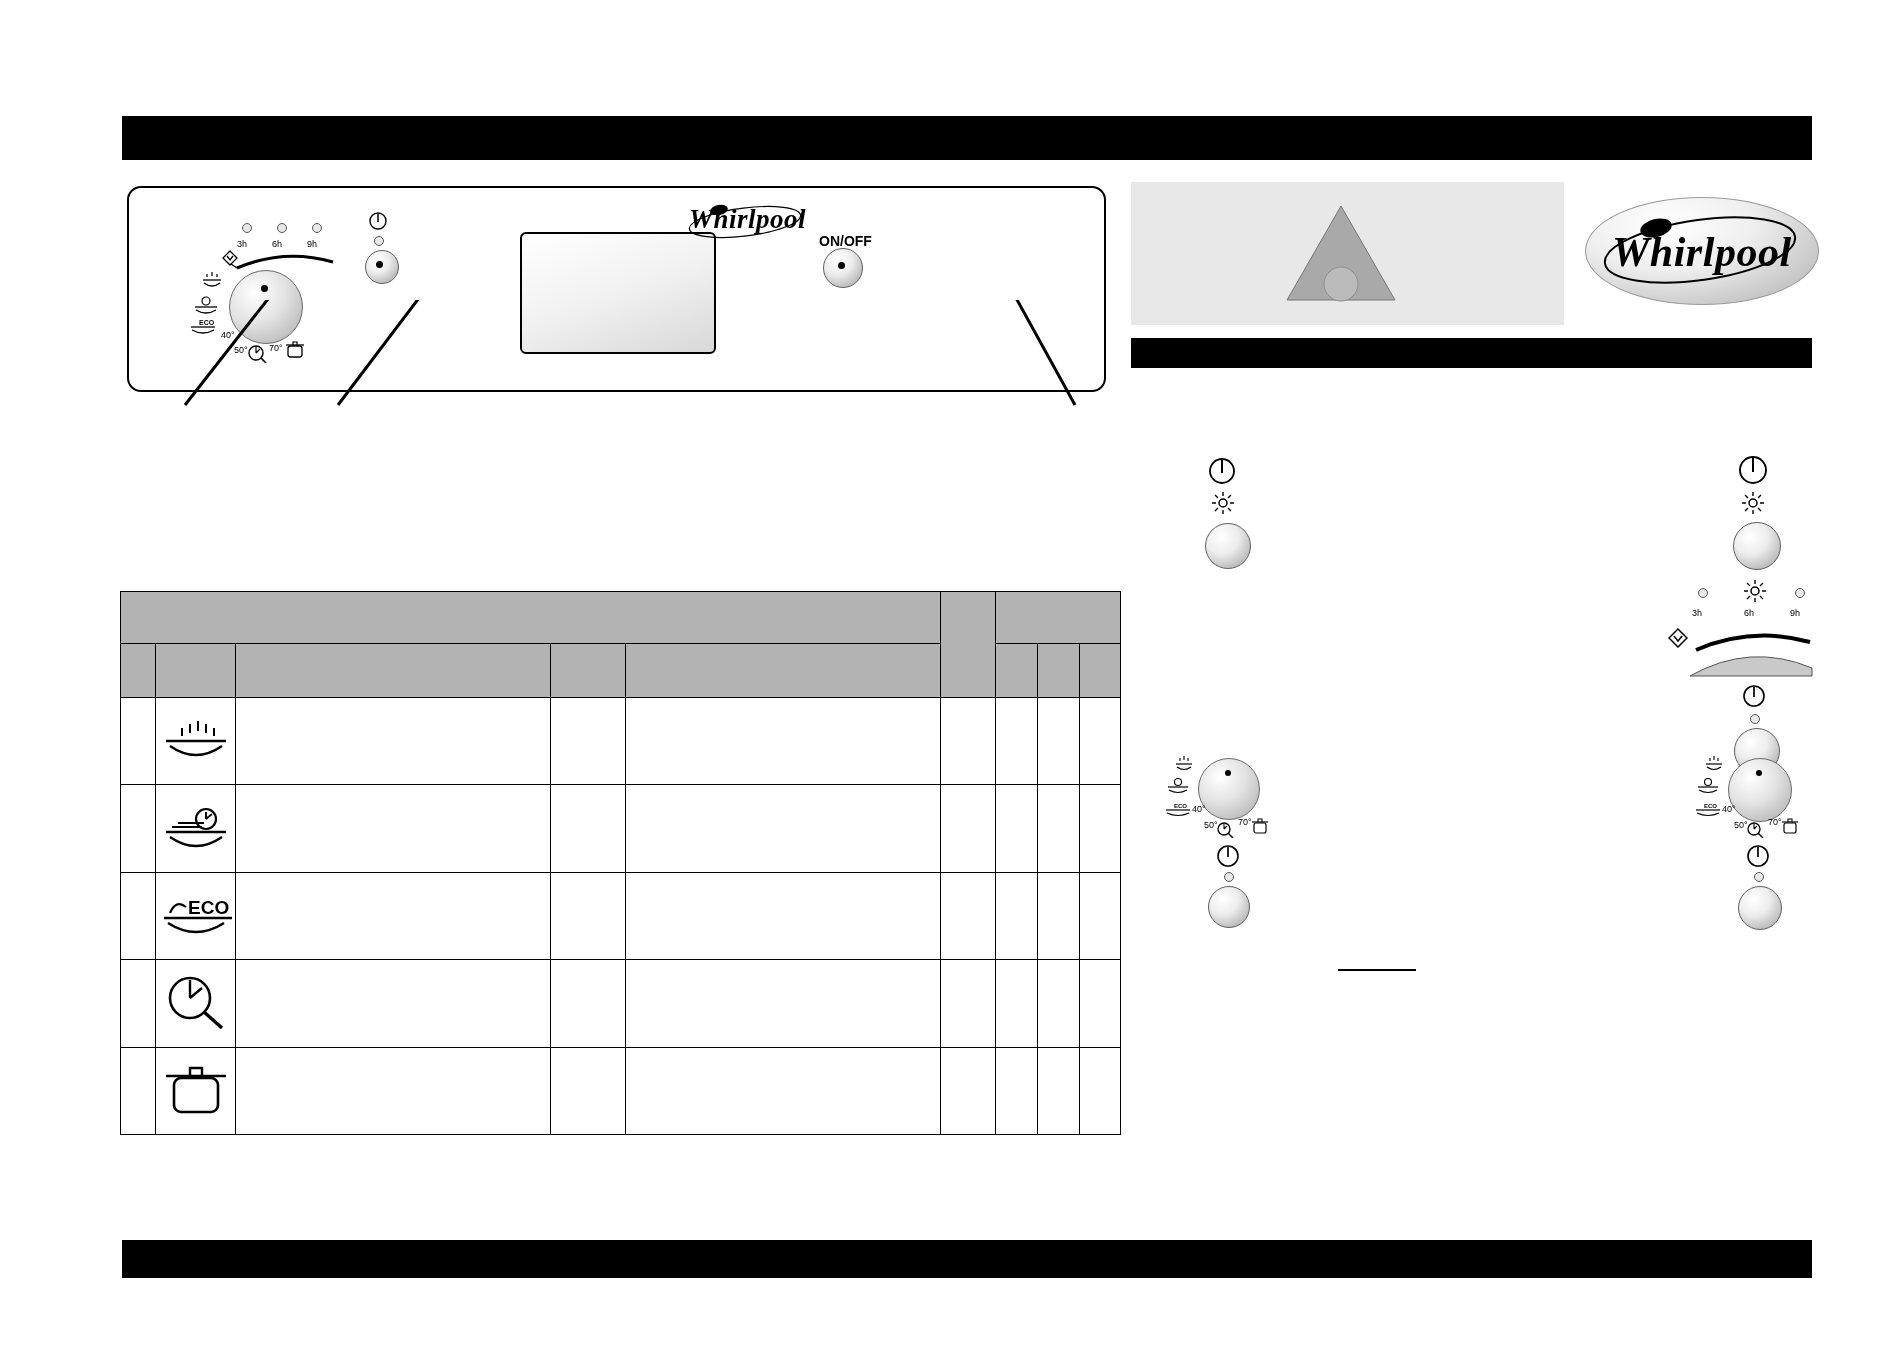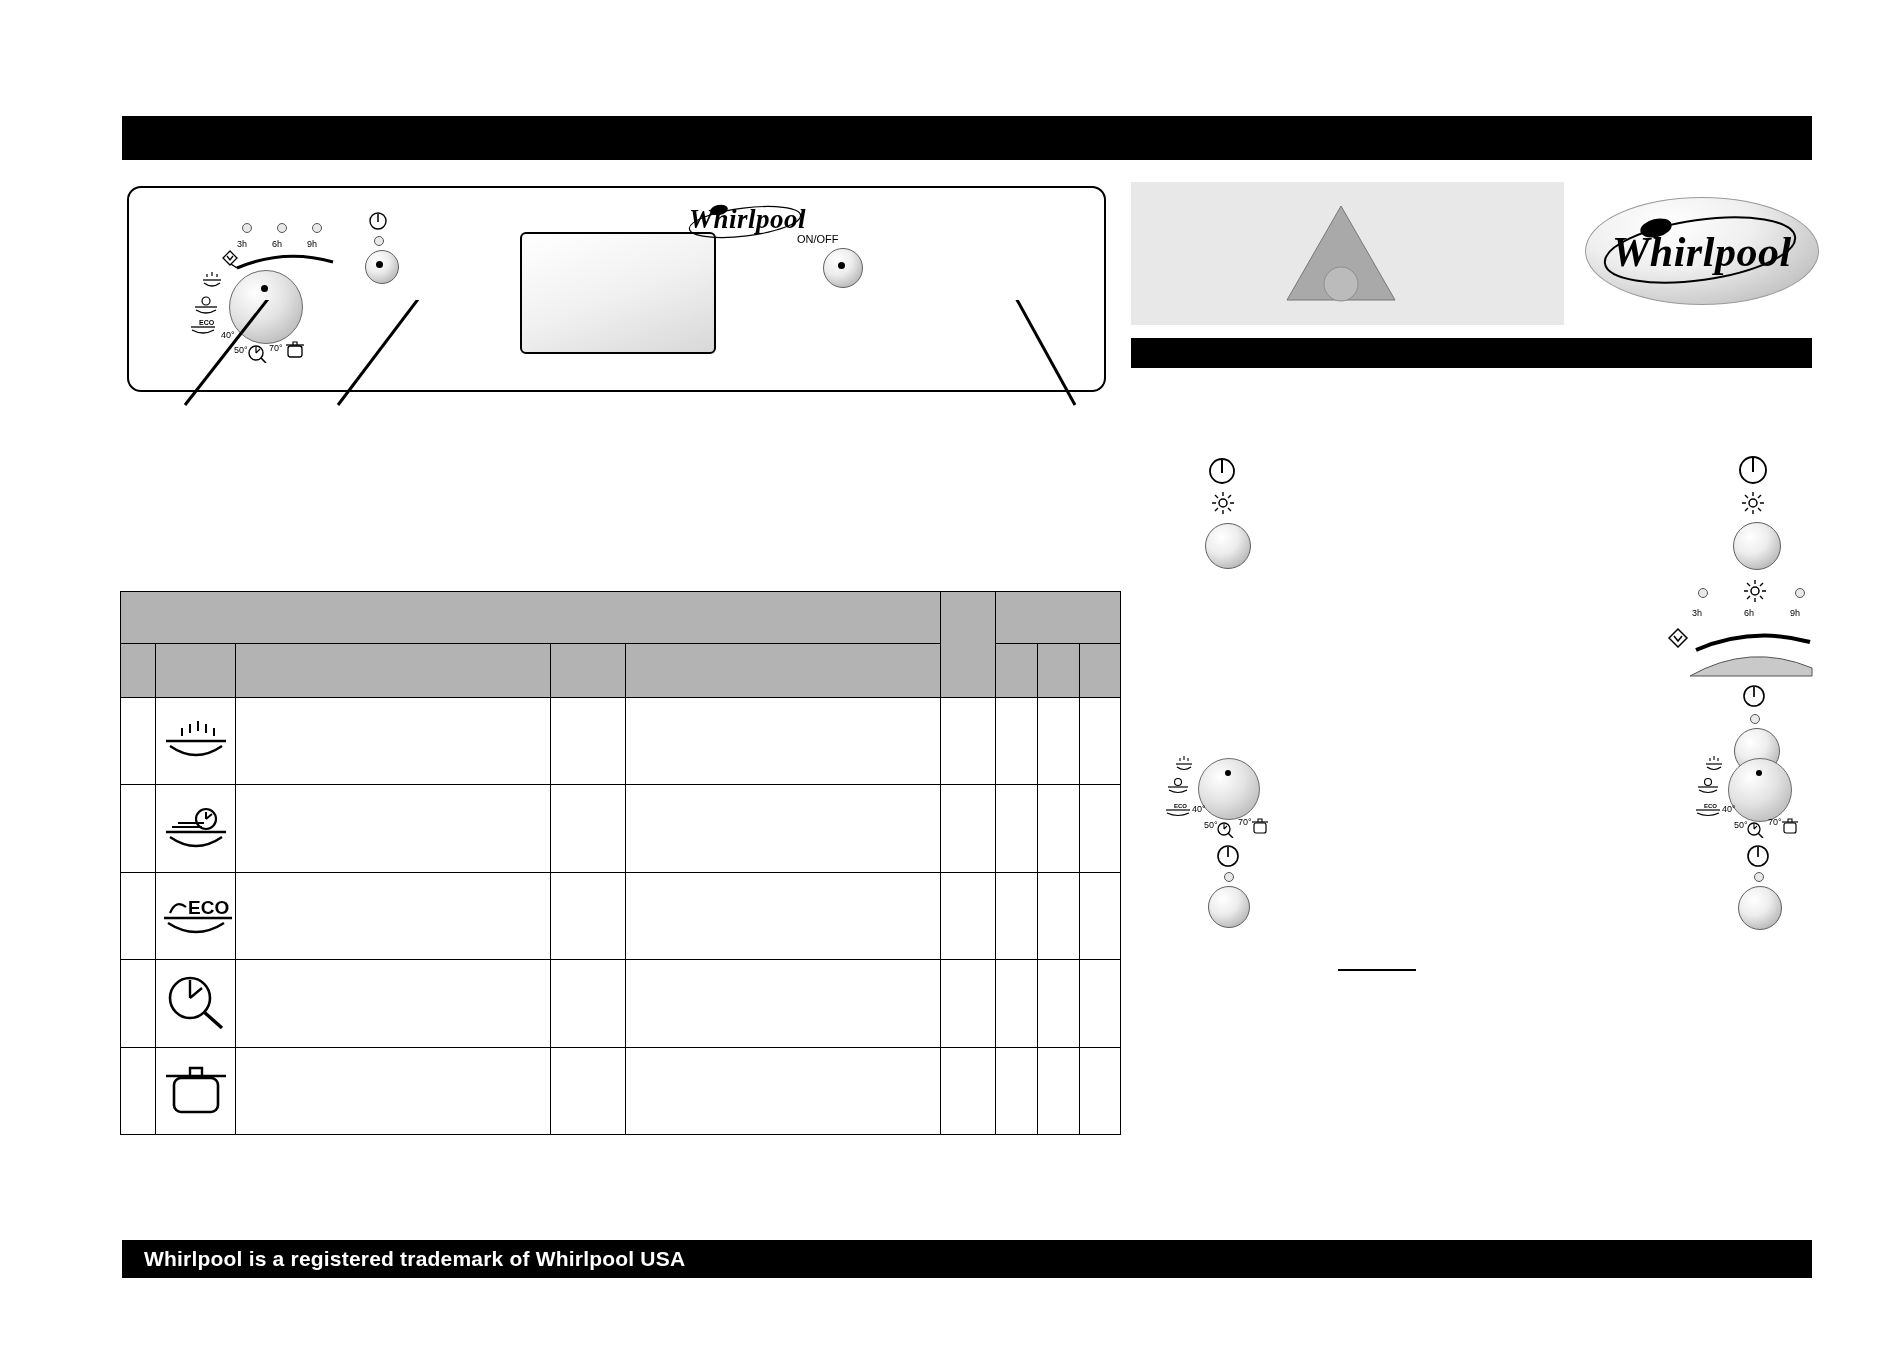--- a/index.html
+++ b/index.html
@@ -206,21 +206,21 @@
     <div class="display-box" style="left:391px; top:44px; width:192px; height:118px;"></div>
 
     <div class="ctr wp-logo" style="left:560px; top:16px; font-size:27px;">
       <span>Whirlpool</span>
     </div>
     <svg class="ctr" style="left:556px; top:12px;" width="120" height="42">
       <ellipse cx="60" cy="22" rx="56" ry="14" stroke="#000" fill="none" stroke-width="1.2" transform="rotate(-7 60 22)"></ellipse>
       <ellipse cx="34" cy="10" rx="9" ry="5" fill="#000" transform="rotate(-12 34 10)"></ellipse>
     </svg>
 
-    <div class="txt" style="left:668px; top:45px; font-size:11px; font-weight:normal;">ON/OFF</div>
+    <div class="txt" style="left:690px; top:45px; font-size:14px; font-weight:bold;">ON/OFF</div>
     <div class="btn-round" style="left:694px; top:60px; width:38px; height:38px;"></div>
     <div class="knob-dot" style="left:709px; top:74px;"></div>
   </div>
 
   <svg class="ctr" style="left:160px; top:300px;" width="960" height="120">
     <line x1="115" y1="-10" x2="25" y2="105" stroke="#000" stroke-width="3"></line>
     <line x1="265" y1="-10" x2="178" y2="105" stroke="#000" stroke-width="3"></line>
     <line x1="845" y1="-22" x2="915" y2="105" stroke="#000" stroke-width="3"></line>
   </svg>
 
@@ -495,15 +495,14 @@
 
     <svg class="ctr" style="left:106px; top:404px;" width="24" height="24">
       <circle cx="12" cy="12" r="10" stroke="#000" fill="none" stroke-width="1.6"></circle>
       <path d="M12,3 v10" stroke="#000" stroke-width="1.7"></path>
     </svg>
     <div class="led" style="left:114px; top:432px;"></div>
     <div class="btn-round" style="left:98px; top:446px; width:42px; height:42px;"></div>
   </div>
 
   <div class="black-bar" id="footer-bar"></div>
-  <div id="footer-text">Whirlpool is a registered trademark of Whirlpool USA</div>
 
 </div>
 
 </body></html>

